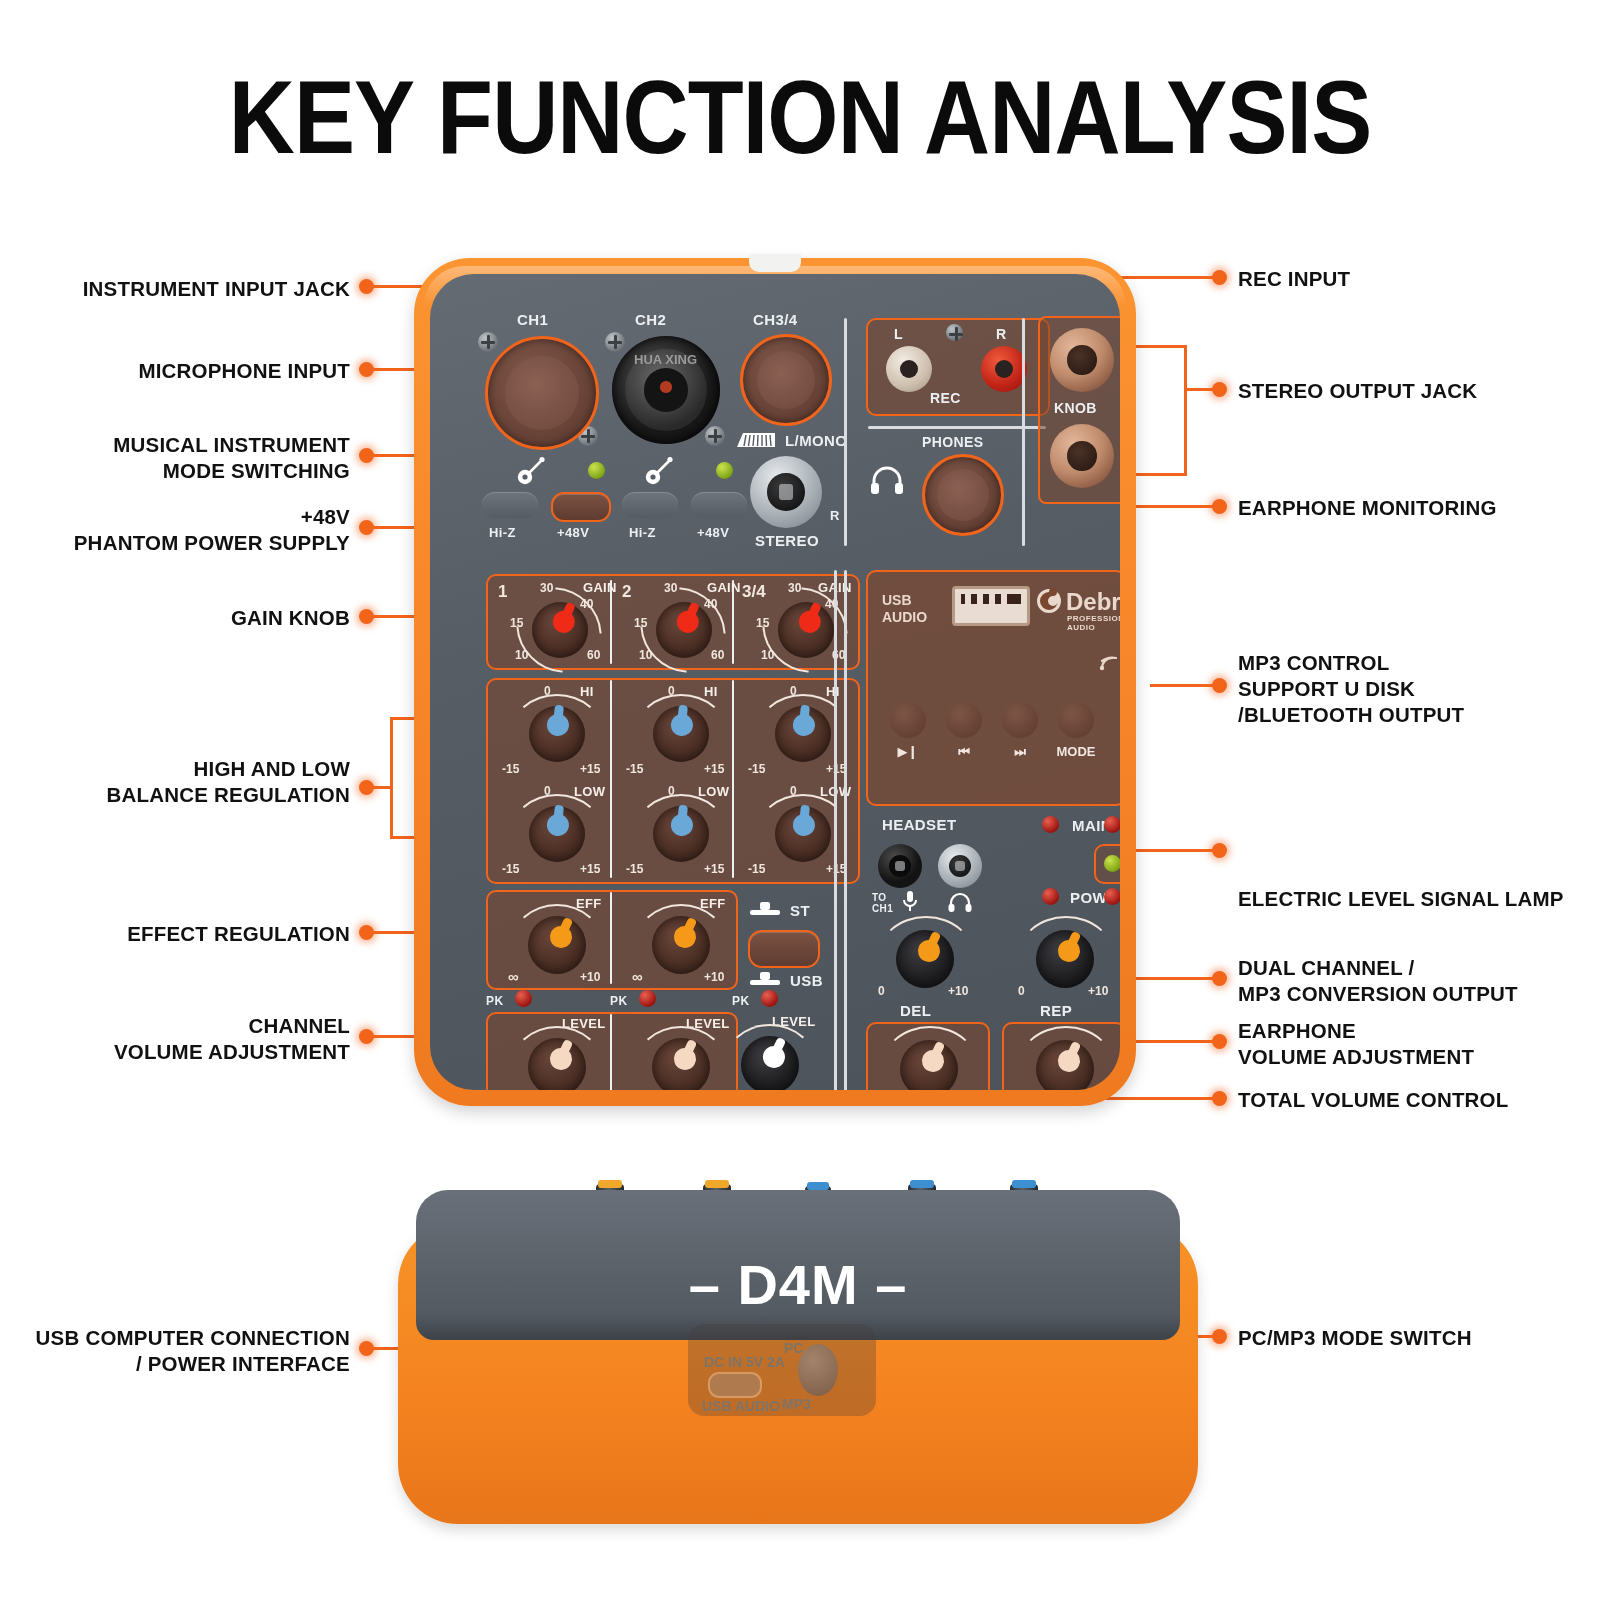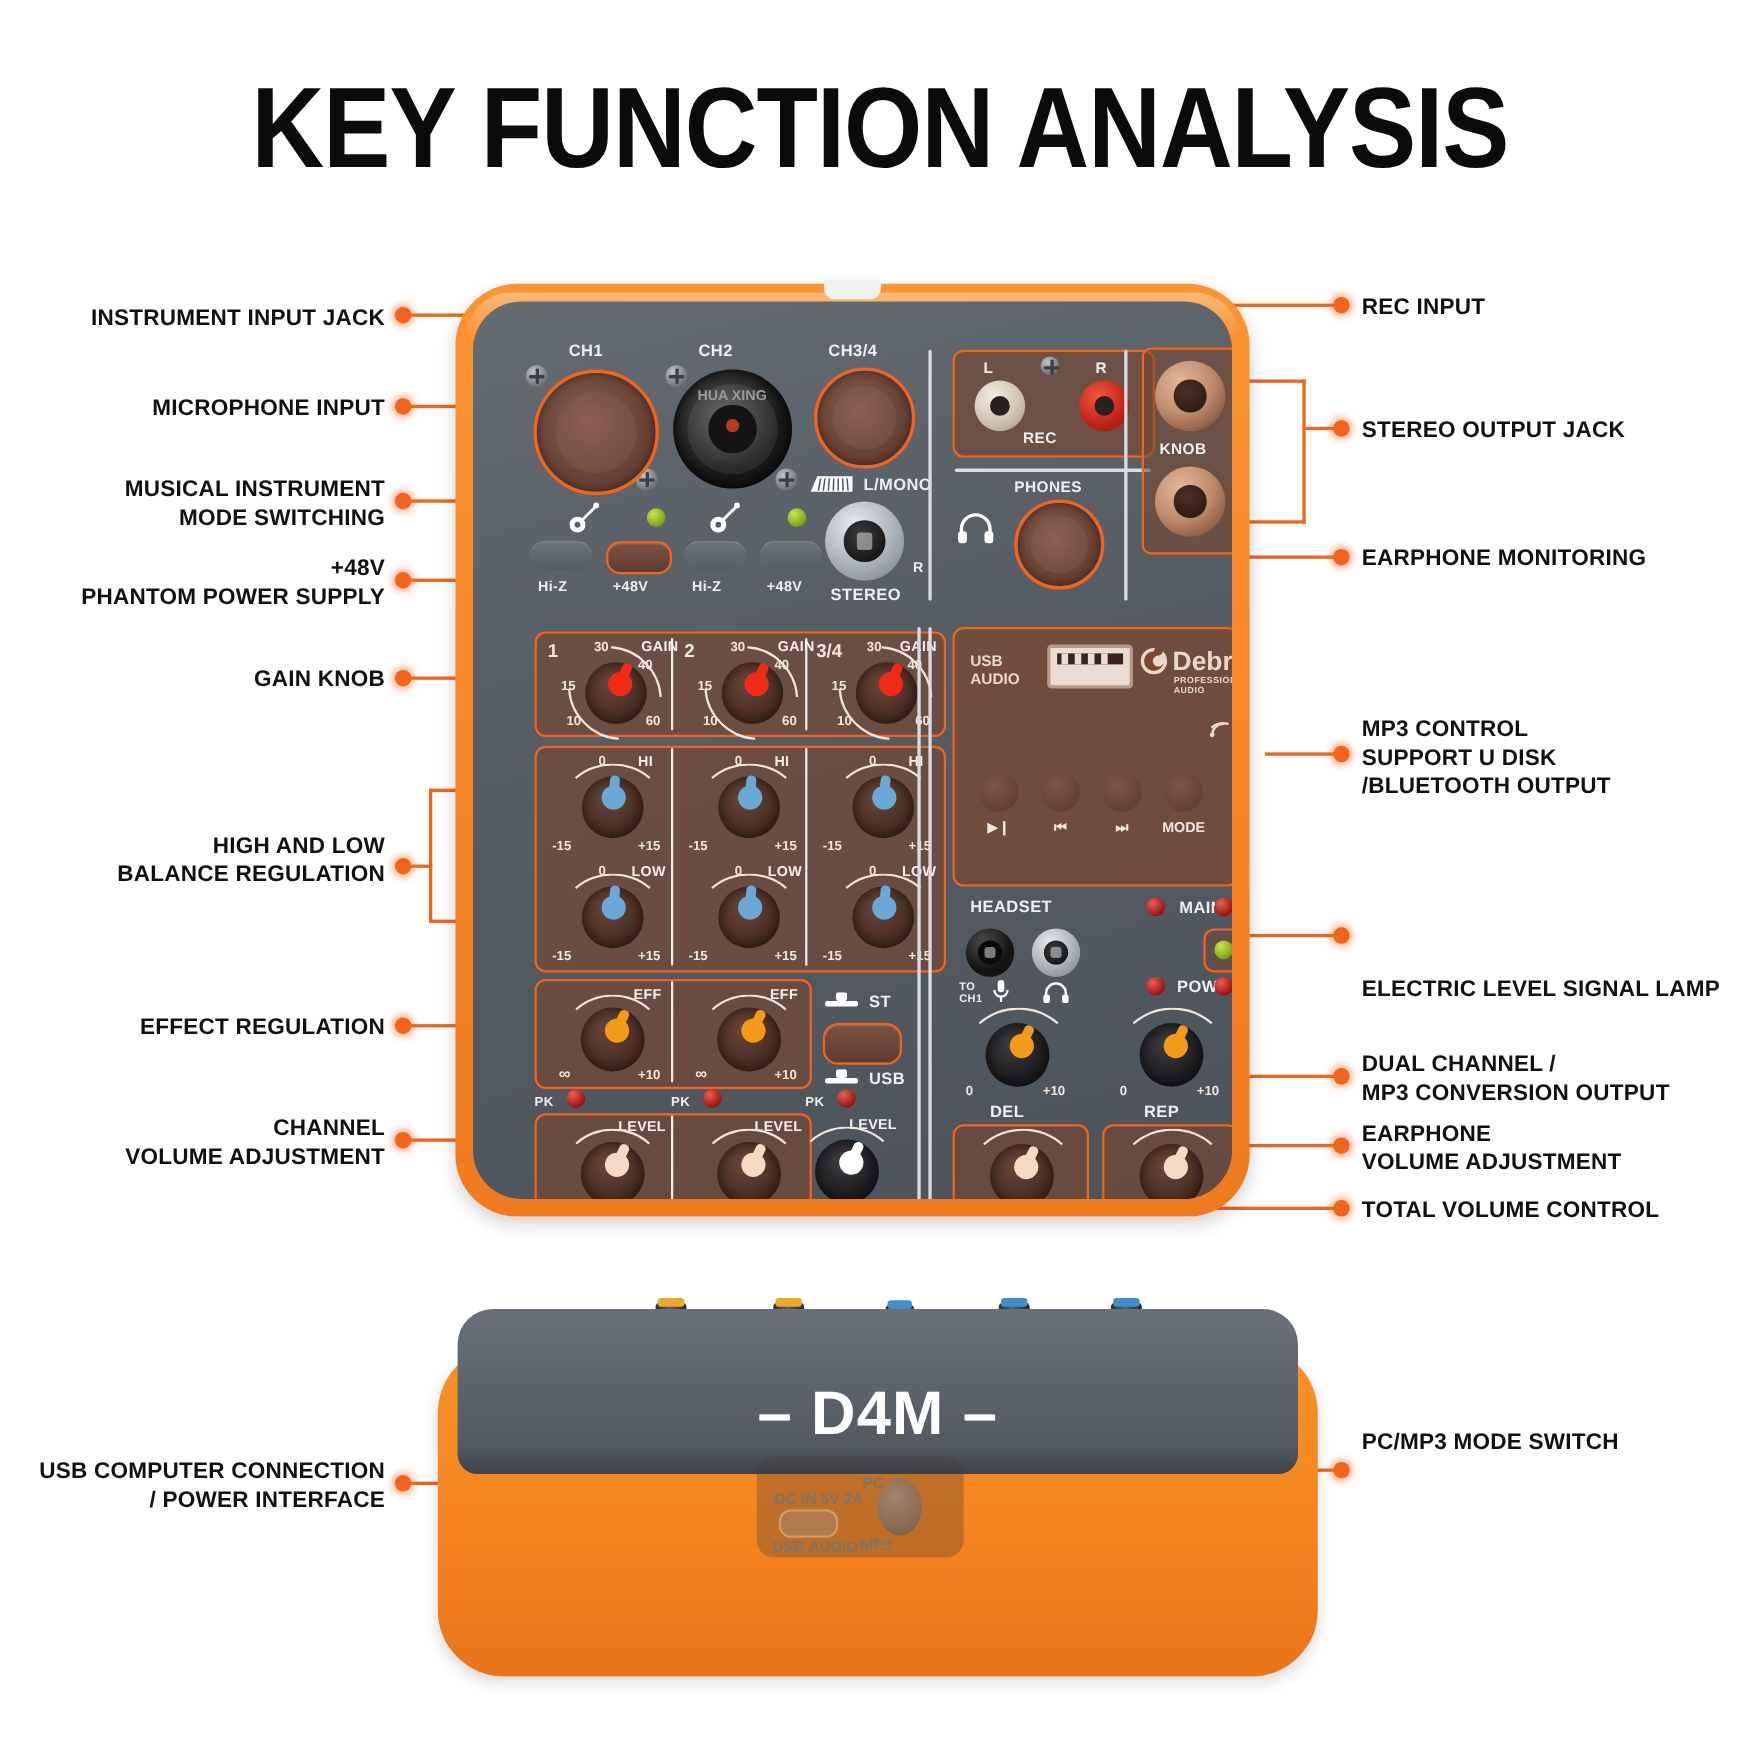--- a/index.html
+++ b/index.html
@@ -236,21 +236,21 @@
 <div class="callout right" style="left:1238px;top:1018px;width:350px;">EARPHONE
 VOLUME ADJUSTMENT</div>
 <div class="dot" style="left:1212px;top:1034px;"></div>
 <div class="lead h" style="left:1086px;top:1040px;width:130px;"></div>
 
 <div class="callout right" style="left:1238px;top:1087px;width:350px;">TOTAL VOLUME CONTROL</div>
 <div class="dot" style="left:1212px;top:1091px;"></div>
 <div class="lead h" style="left:963px;top:1097px;width:253px;"></div>
 <div class="lead v" style="left:963px;top:1062px;height:38px;"></div>
 
-<div class="callout right" style="left:1238px;top:1298px;width:350px;">PC/MP3 MODE SWITCH</div>
+<div class="callout right" style="left:1238px;top:1325px;width:350px;">PC/MP3 MODE SWITCH</div>
 <div class="dot" style="left:1212px;top:1329px;"></div>
 <div class="lead h" style="left:862px;top:1335px;width:354px;"></div>
 
 <div id="mixer">
   <div id="shell"></div>
   <div id="nub"></div>
   <div id="face">
 
     <div class="wlabel" style="left:87px;top:37px;">CH1</div>
     <div class="wlabel" style="left:205px;top:37px;">CH2</div>

